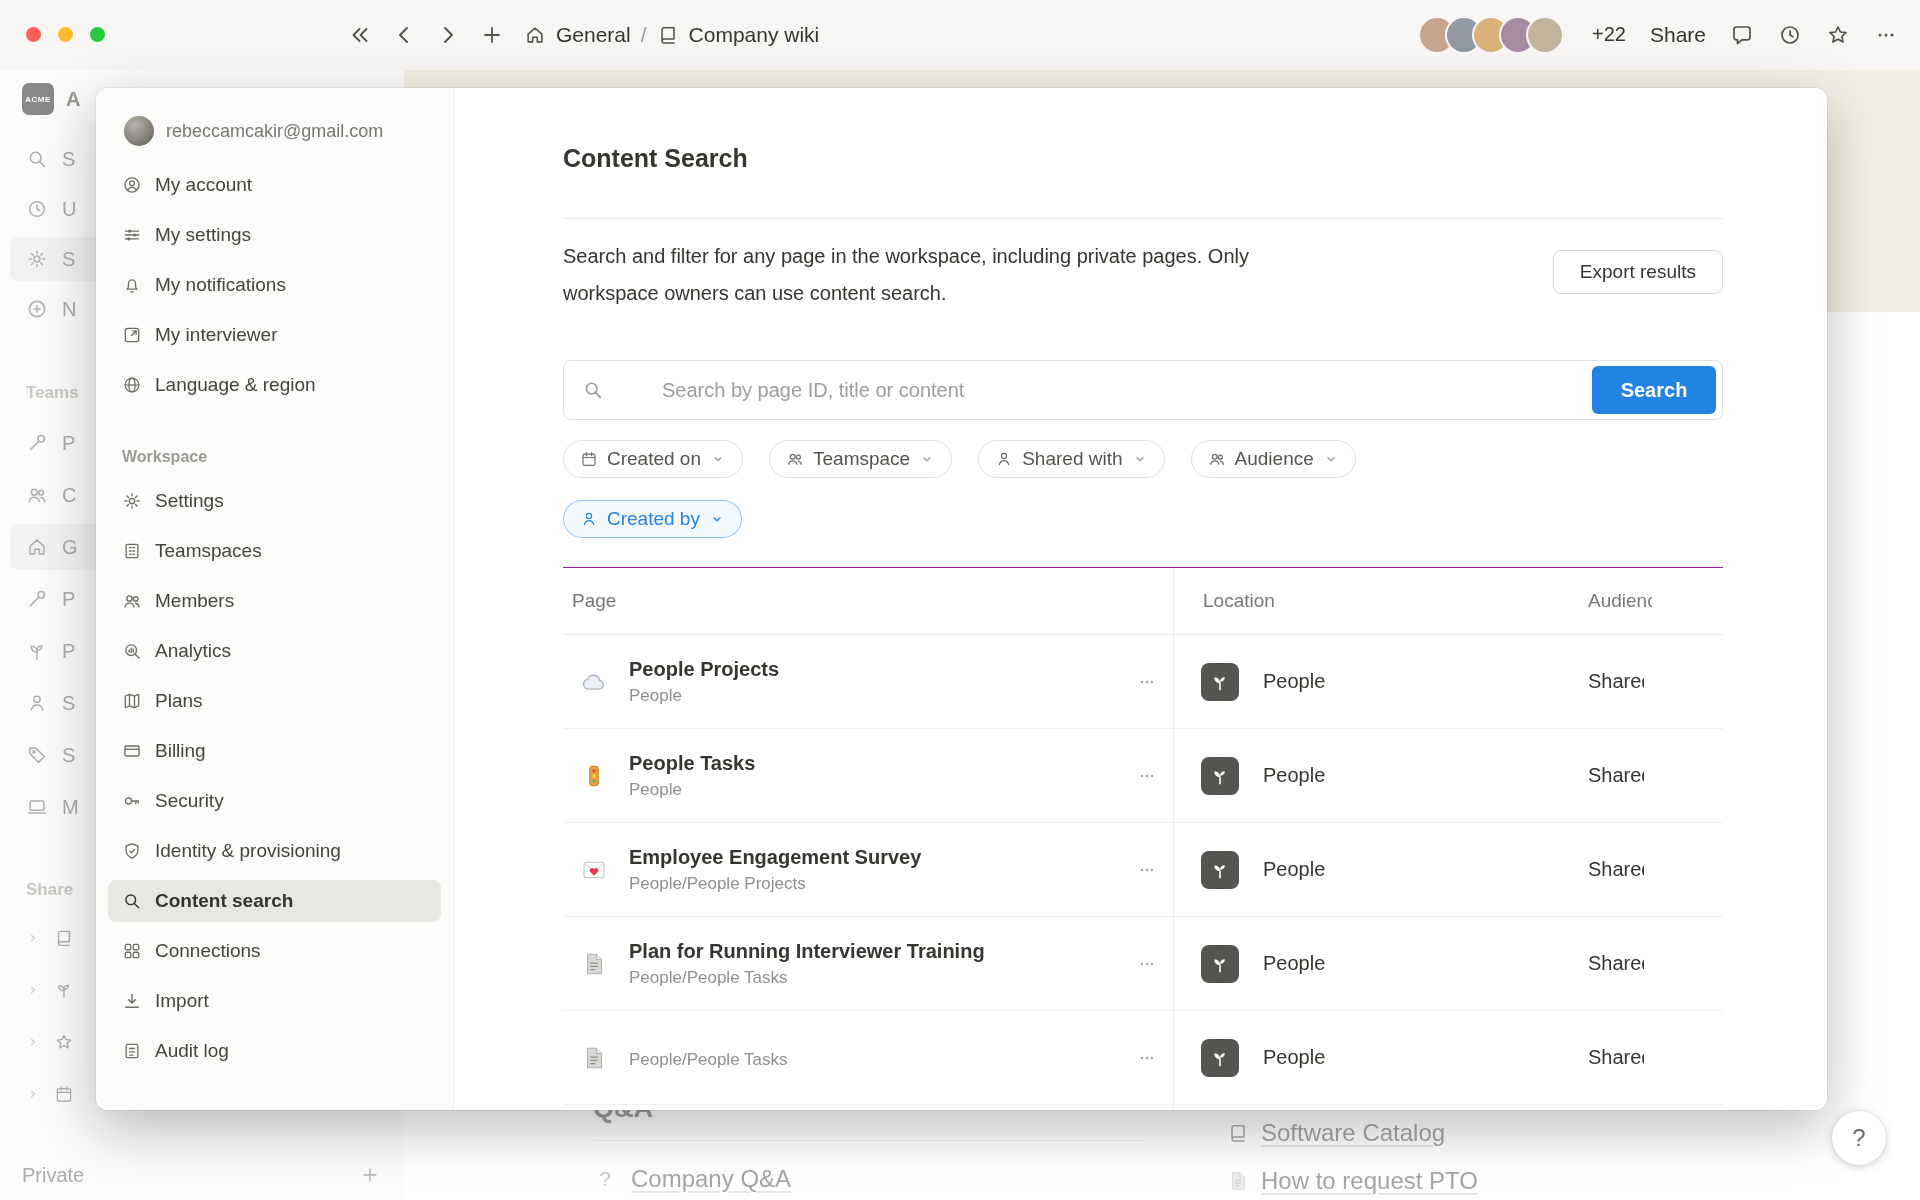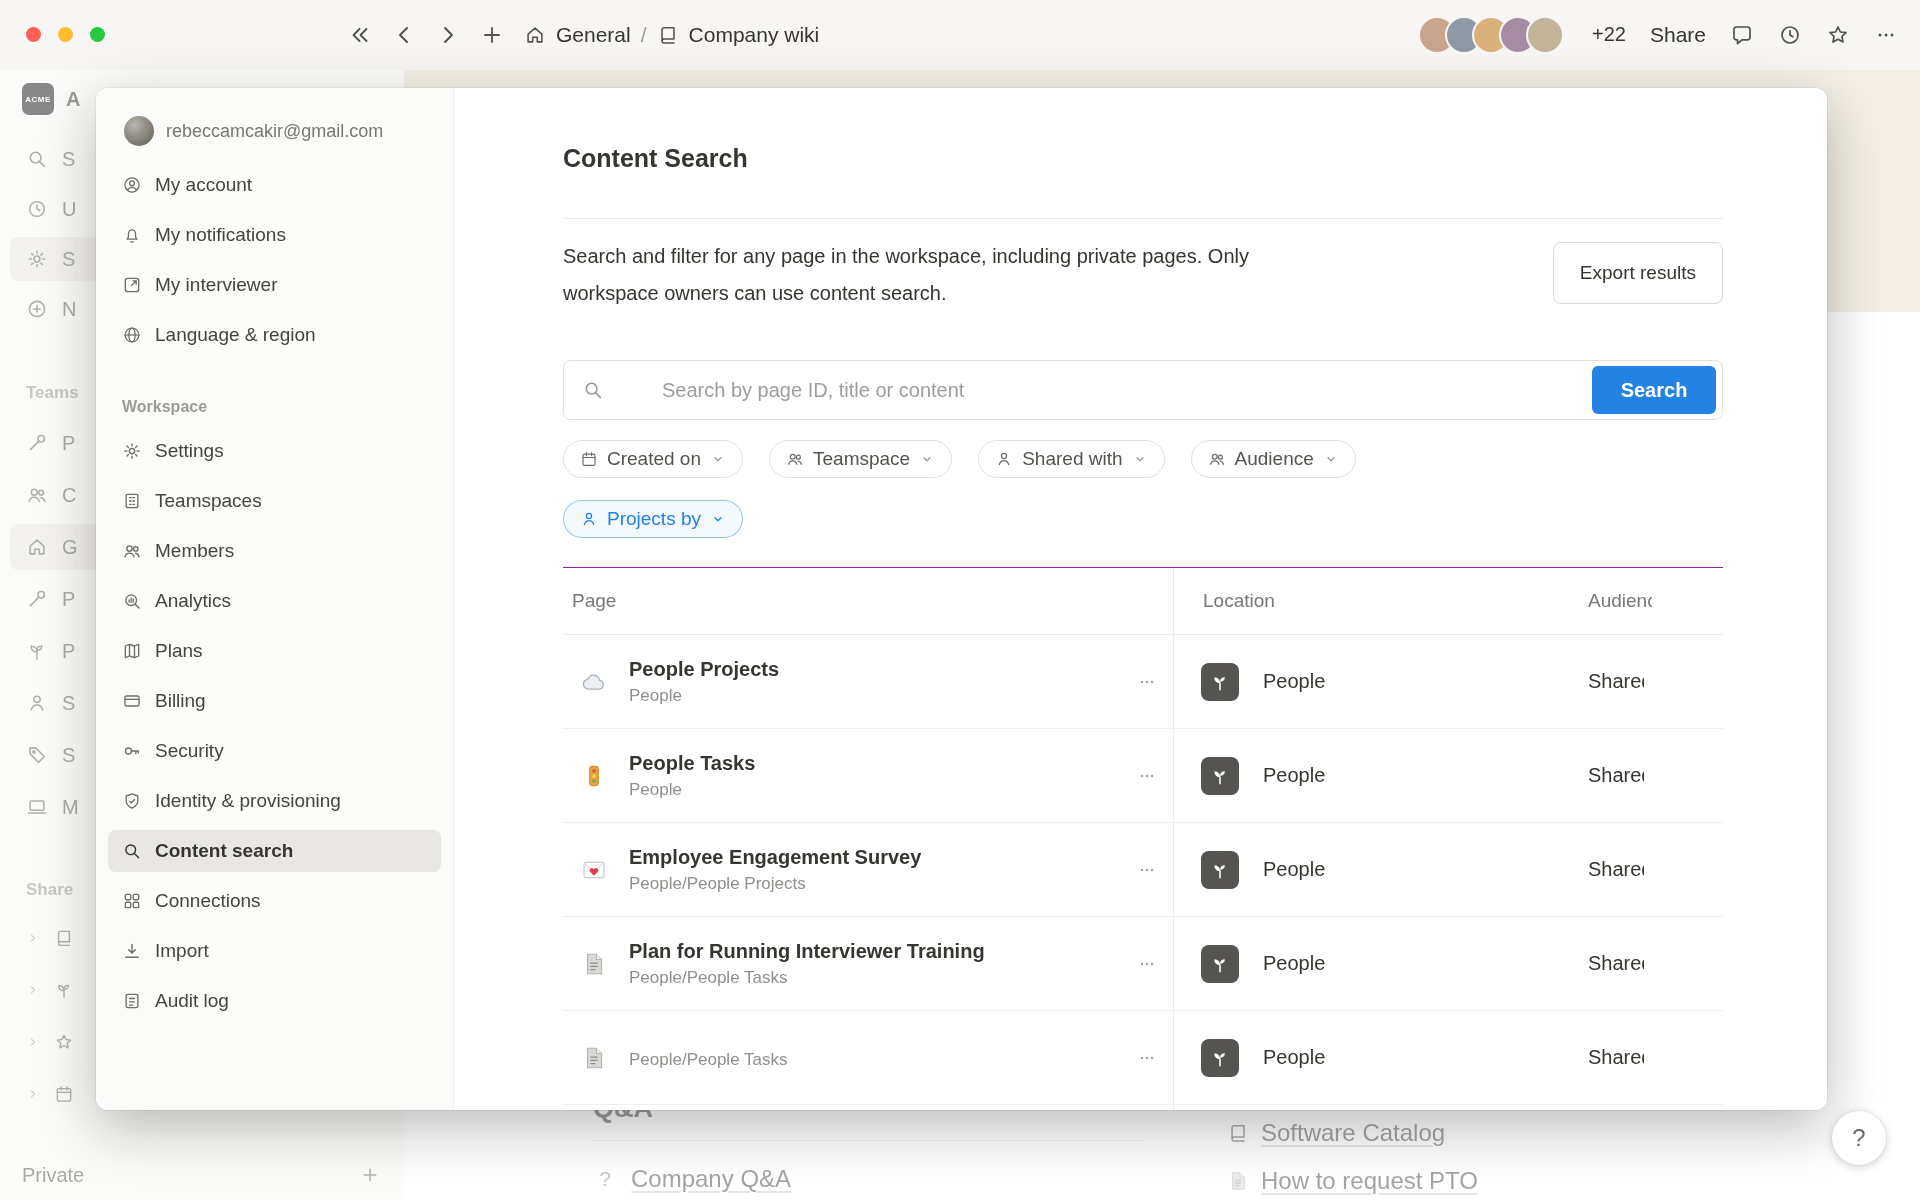--- a/index.html
+++ b/index.html
@@ -78,21 +78,21 @@
   .nav-item.active{background:#e8e7e4;font-weight:700;color:#37352f;}
   .nav-item.active .nico{color:#37352f;}
   .nav-label{margin:42px 0 14px 26px;font-size:16px;font-weight:600;color:#9b9a97;}
 
   .modal-main{position:relative;flex:1;background:#fff;}
   .sm-inner{position:absolute;left:109px;right:104px;top:0;bottom:0;}
   .cs-title{position:absolute;top:56px;left:0;margin:0;font-size:25px;font-weight:700;color:#37352f;}
   .hr-title{position:absolute;top:130px;left:0;right:0;height:1px;background:#ececea;}
   .desc-row{position:absolute;top:150px;left:0;right:0;display:flex;justify-content:space-between;align-items:flex-start;}
   .cs-desc{width:760px;margin:0;font-size:20px;line-height:37px;color:#37352f;}
-  .btn-export{margin-top:4px;height:62px;padding:0 26px;border-radius:8px;border:1px solid #dcdad6;background:#fff;
+  .btn-export{margin-top:12px;height:44px;padding:0 26px;border-radius:8px;border:1px solid #dcdad6;background:#fff;
     font-family:inherit;font-size:19px;font-weight:500;color:#37352f;}
   .searchbar{position:absolute;top:272px;left:0;right:0;height:60px;border:1px solid #e0dfdc;border-radius:8px;
     display:flex;align-items:center;box-sizing:border-box;padding-left:18px;background:#fff;}
   .sic{color:#9b9a97;margin-right:12px;}
   .search-input{flex:1;border:none;outline:none;background:transparent;font-family:inherit;font-size:20px;color:#37352f;margin-left:44px;}
   .search-input::placeholder{color:#9f9d99;}
   .btn-search{flex:none;margin:5px 6px 5px 10px;width:124px;height:48px;border-radius:6px;border:none;
     background:#2383e2;color:#fff;font-family:inherit;font-size:20px;font-weight:600;}
   .chips{position:absolute;left:0;display:flex;gap:26px;}
   .chips1{top:352px;}
@@ -681,20 +681,28 @@
 
           <div class="nav-item">
             <span class="i20 nico">
               <svg class="ic">
                 <use href="#i-user-circle"></use>
               </svg>
             </span>
             <span>My account</span>
           </div>
 
+          <div class="nav-item">
+            <span class="i20 nico">
+              <svg class="ic">
+                <use href="#i-sliders"></use>
+              </svg>
+            </span>
+            <span>My settings</span>
+          </div>
 
           <div class="nav-item">
             <span class="i20 nico">
               <svg class="ic">
                 <use href="#i-bell"></use>
               </svg>
             </span>
             <span>My notifications</span>
           </div>
 
@@ -907,21 +915,21 @@
               </span>
             </button>
           </div>
         <div class="chips chips2">
           <button class="chip chip-active">
             <span class="i18 cico">
                 <svg class="ic">
                   <use href="#i-person"></use>
                 </svg>
               </span>
-            <span>Projects by</span>
+            <span>Created by</span>
             <span class="i16 chev">
                 <svg class="ic">
                   <use href="#i-chev-d"></use>
                 </svg>
               </span>
           </button>
         </div>
 
         <div class="table">
           <div class="vline"></div>

